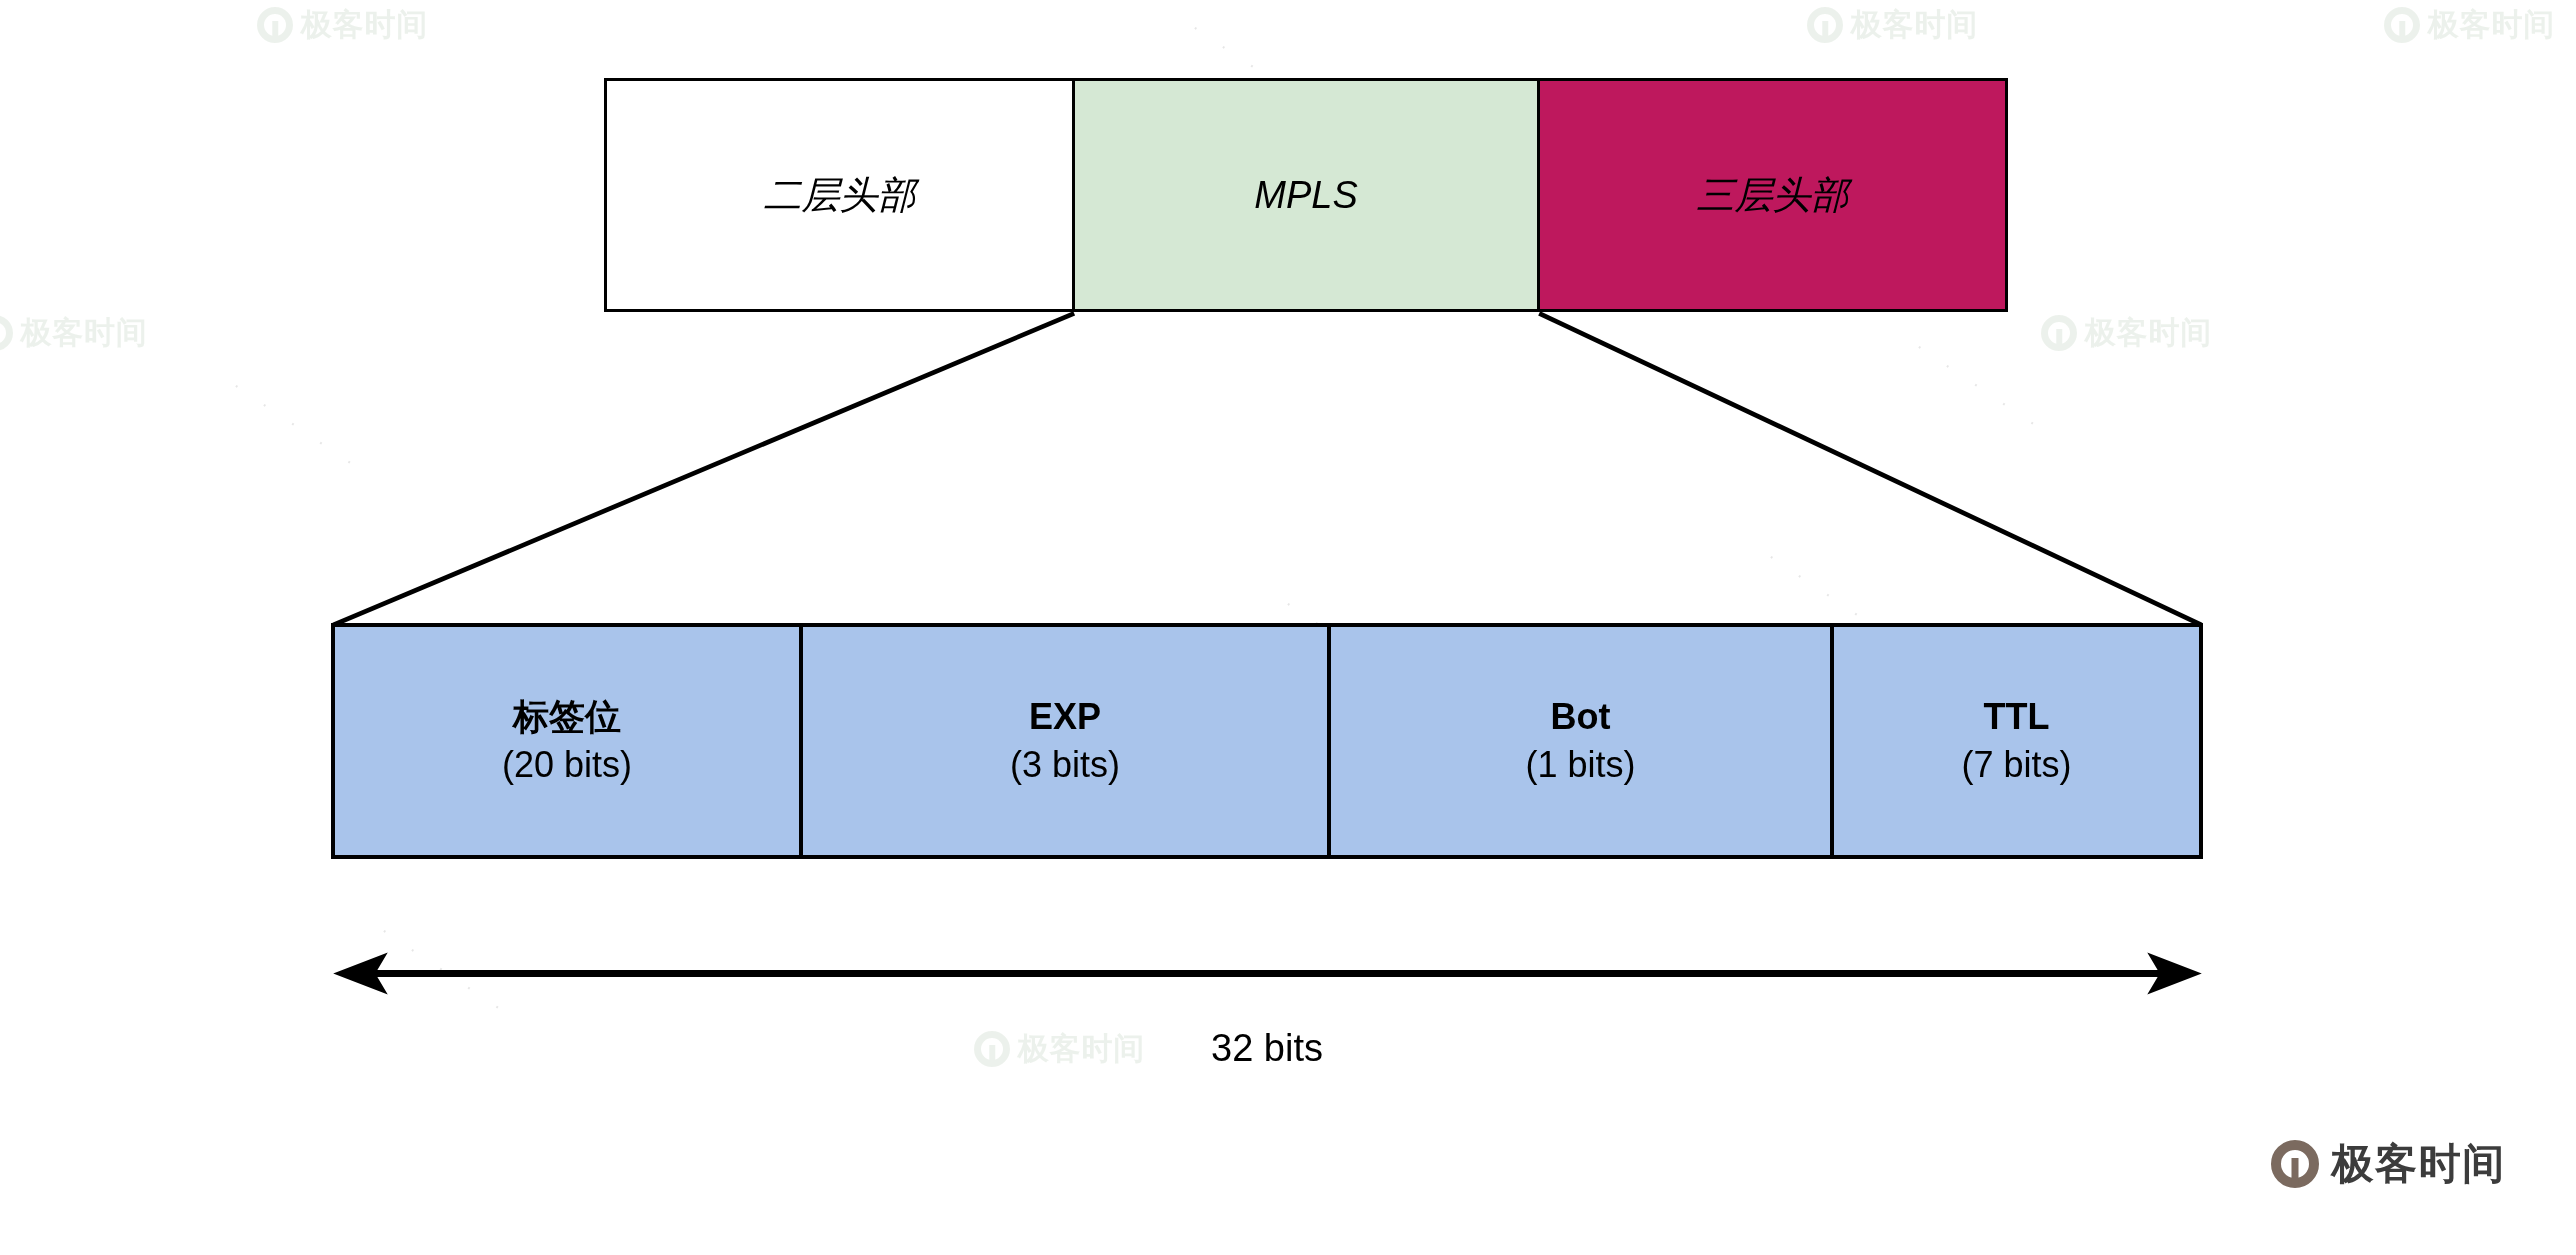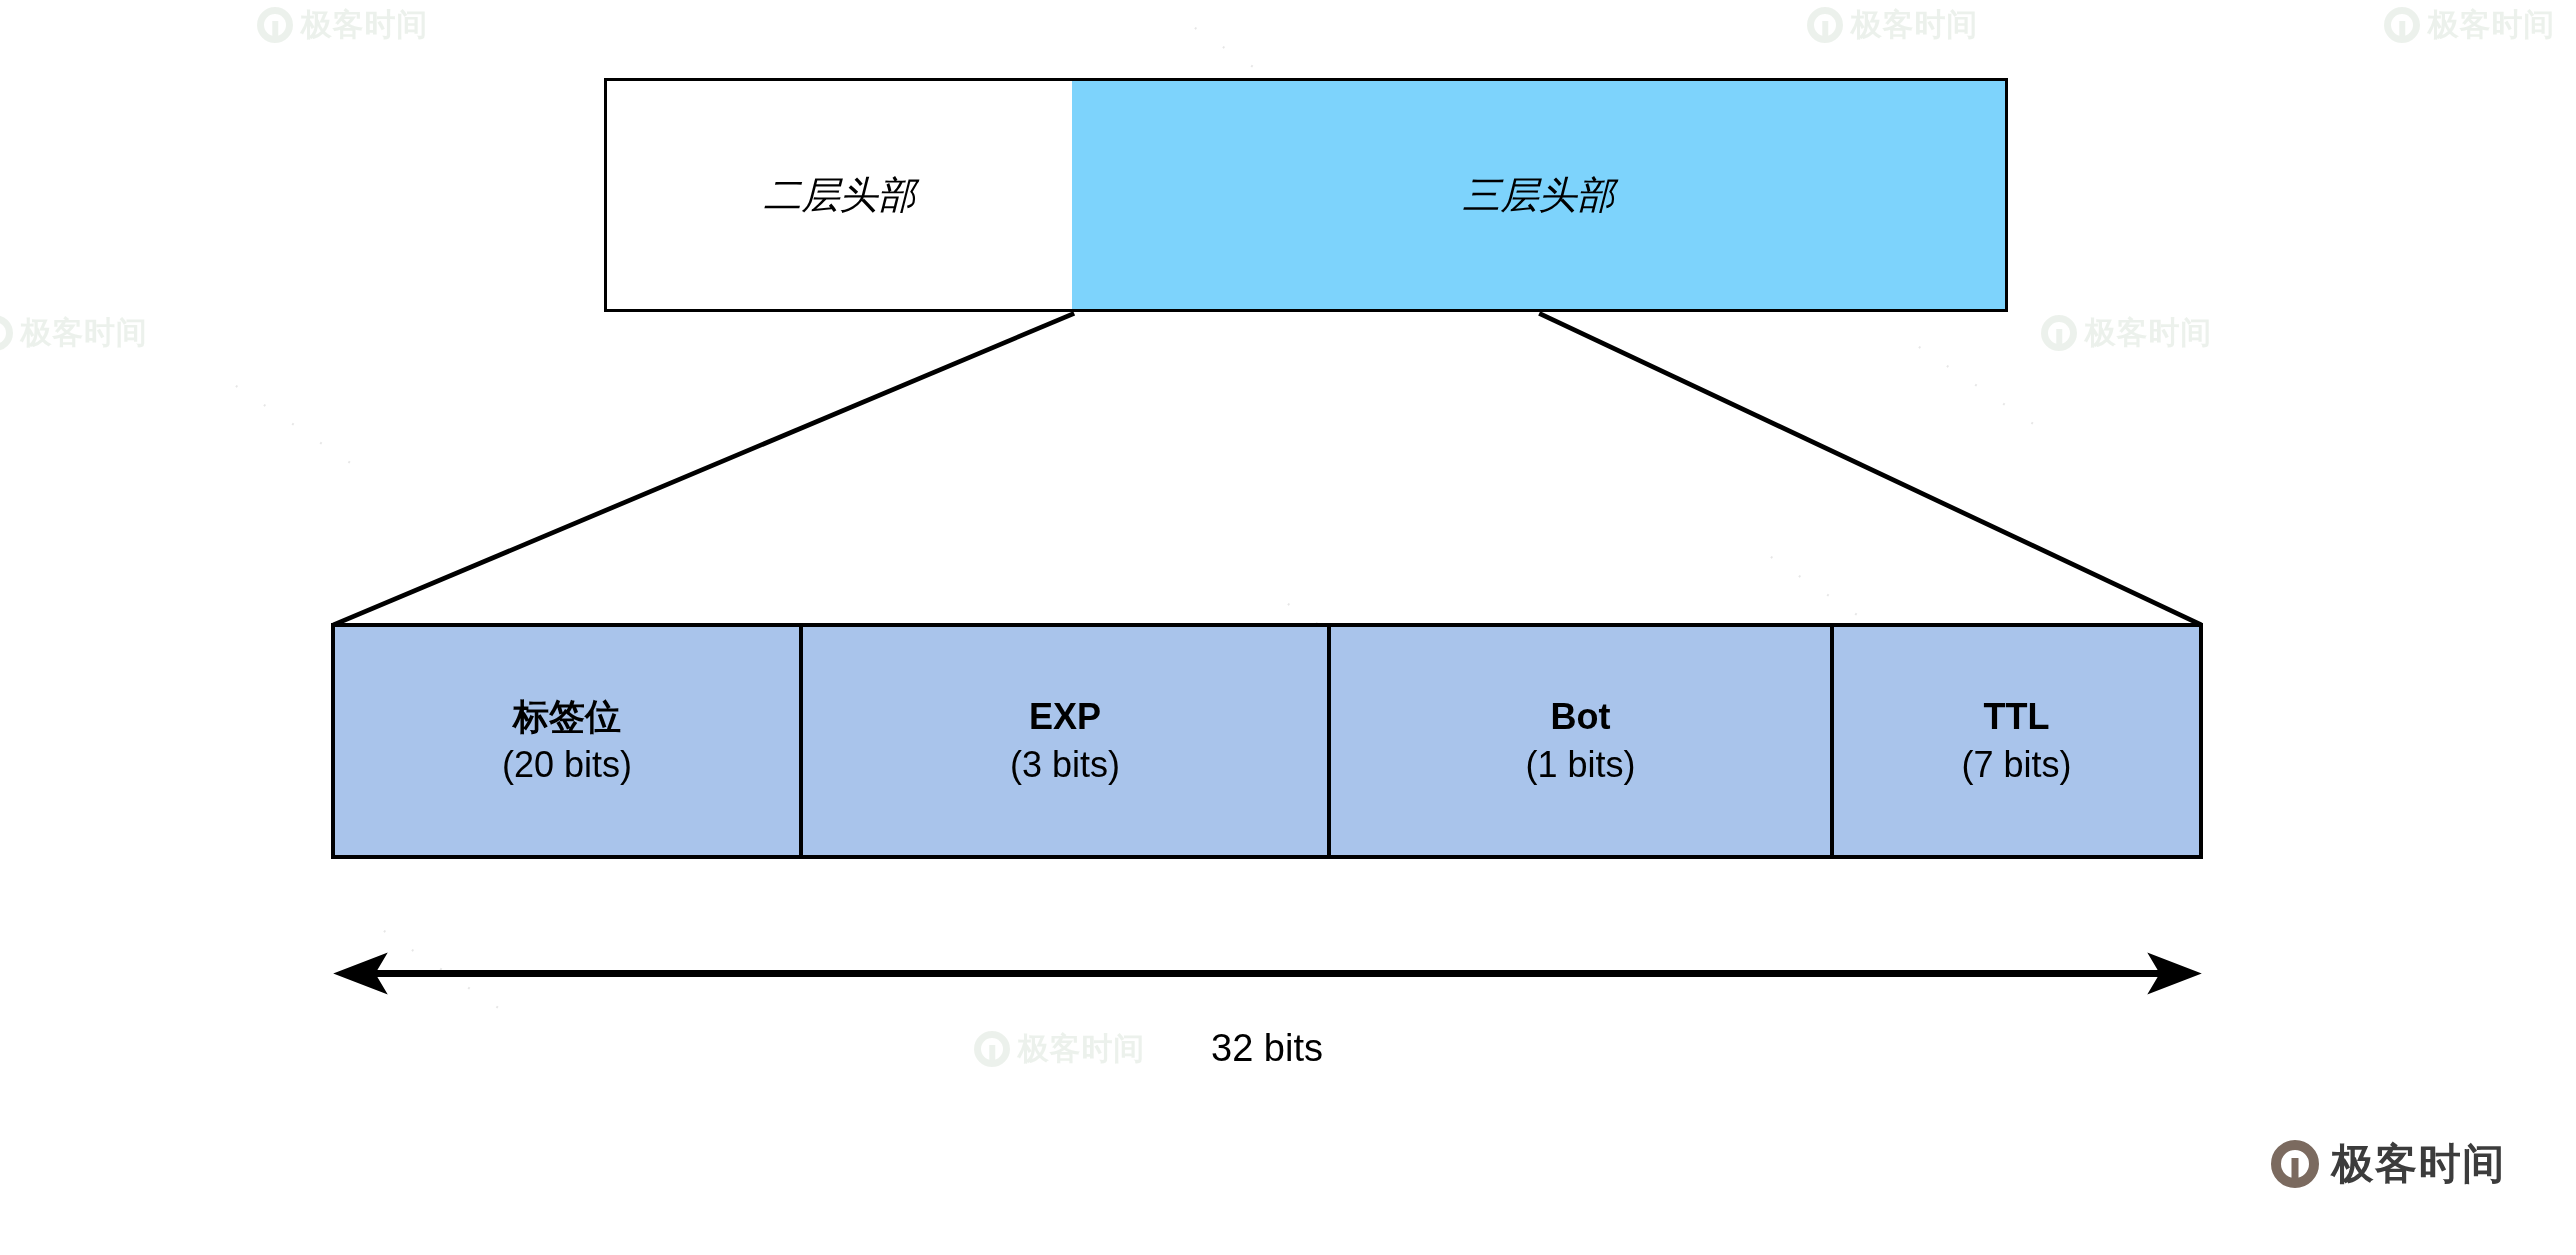--- a/index.html
+++ b/index.html
@@ -88,21 +88,21 @@
     height: 100%;
     font-style: italic;
   }
   .pkt-cell.l2 { width: 465px; background: #ffffff; }
   .pkt-cell.mpls {
     width: 468px;
     background: #d5e8d4;
     border-left: 3.9px solid #000000;
     border-right: 3.9px solid #000000;
   }
-  .pkt-cell.l3 { flex: 1; background: #7dd3fc; }
+  .pkt-cell.l3 { flex: 1; background: #be185d; }
 
   
   .connectors {
     position: absolute;
     left: 0;
     top: 0;
     width: 2576px;
     height: 1256px;
     pointer-events: none;
   }
@@ -228,20 +228,23 @@
   <div class="wm-diag" style="left:241px; top:374px; transform:rotate(34deg);">· · · · ·</div>
   <div class="wm-diag" style="left:1924px; top:335px; transform:rotate(34deg);">· · · · ·</div>
   <div class="wm-diag" style="left:1293px; top:592px; transform:rotate(34deg);">· · · · ·</div>
   <div class="wm-diag" style="left:1776px; top:545px; transform:rotate(34deg);">· · · · ·</div>
   <div class="wm-diag" style="left:389px; top:919px; transform:rotate(34deg);">· · · · ·</div>
 
   <div class="packet-row">
     <div class="pkt-cell l2">
       <span>二层头部</span>
     </div>
+    <div class="pkt-cell mpls">
+      <span>MPLS</span>
+    </div>
     <div class="pkt-cell l3">
       <span>三层头部</span>
     </div>
   </div>
 
   <svg class="connectors" viewBox="0 0 3307 1612">
     <line x1="1379" y1="402" x2="428" y2="802" stroke="#000000" stroke-width="6"></line>
     <line x1="1976" y1="402" x2="2826" y2="802" stroke="#000000" stroke-width="6"></line>
   </svg>
 

